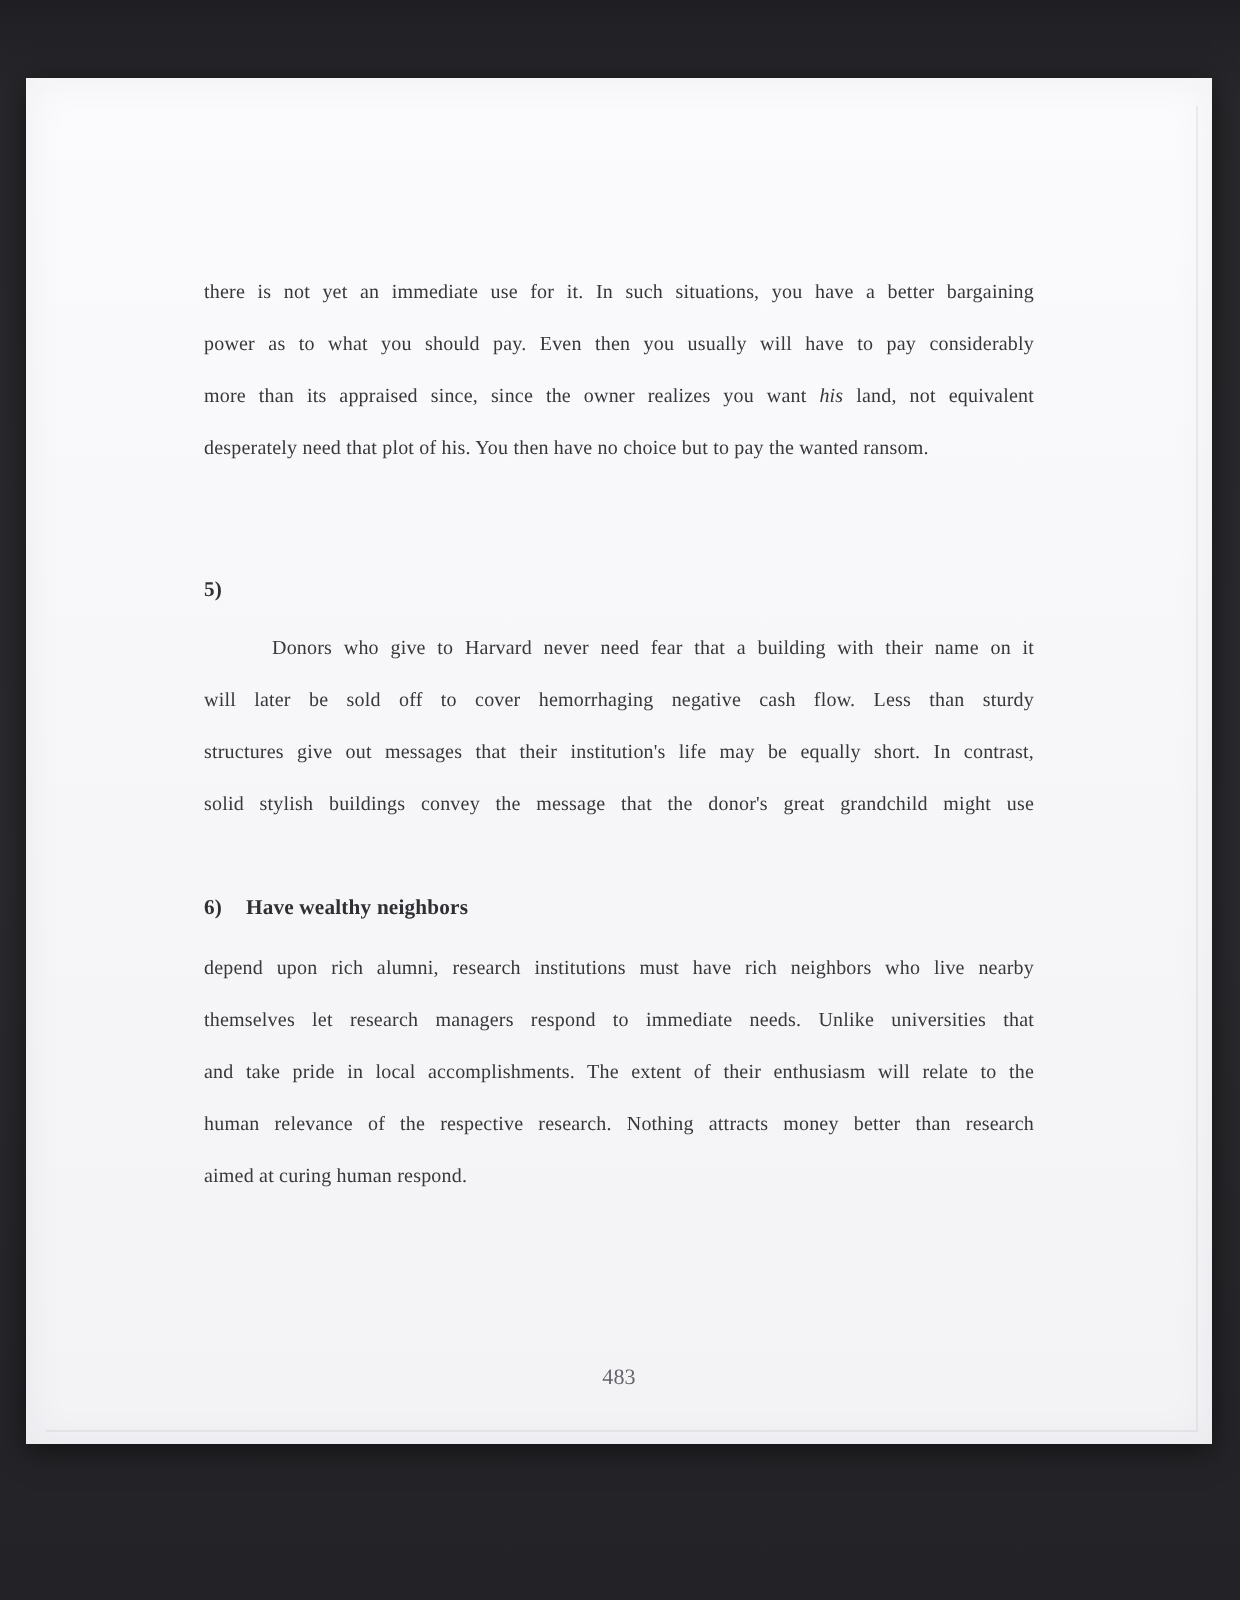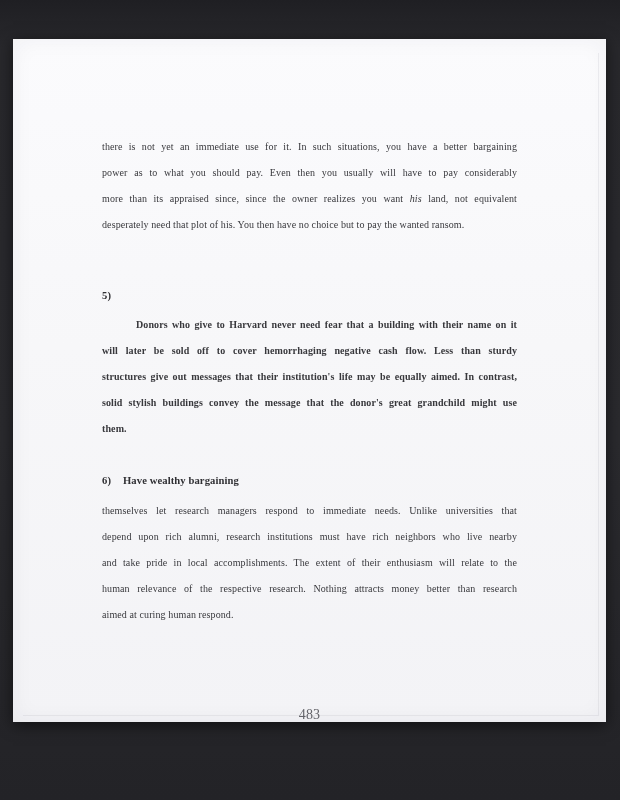--- a/index.html
+++ b/index.html
@@ -38,36 +38,36 @@
     letter-spacing: 0.1px;
   }
   .tline {
     line-height: 26px;
     white-space: normal;
   }
   .j { text-align: justify; text-align-last: justify; }
   .ind { padding-left: 34px; }
   .para-intro   { margin-top: 95px; }
   .heading-5    { margin-top: 45px; }
-  .para-5       { margin-top: 3px; font-weight: bold;  }
+  .para-5       { margin-top: 3px;  }
   .heading-6    { margin-top: 26px; }
   .para-6       { margin-top: 4px;  }
   .heading {
     display: flex;
     line-height: 26px;
     font-weight: 700;
     font-size: 10.6px;
     color: #303034;
   }
   .heading .hnum { width: 21px; flex: 0 0 21px; }
   em { font-style: italic; }
   .pagenum {
     margin-top: 80px;
     text-align: center;
-    font-size: 14px;
+    font-size: 11px;
     color: #64646a;
     line-height: 14px;
   }
 </style>
 </head>
 <body>
 
 <div class="stage">
   <div class="sheet">
     <div class="content">
@@ -79,33 +79,32 @@
         <div class="tline">desperately need that plot of his.  You then have no choice but to pay the wanted ransom.</div>
       </div>
 
       <div class="heading heading-5">
         <span class="hnum">5)</span>
       </div>
 
       <div class="para-5">
         <div class="tline j ind">Donors who give to Harvard never need fear that a building with their name on it</div>
         <div class="tline j">will later be sold off to cover hemorrhaging negative cash flow.  Less than sturdy</div>
-        <div class="tline j">structures give out messages that their institution's life may be equally aimed.  In contrast,</div>
+        <div class="tline j">structures give out messages that their institution's life may be equally short.  In contrast,</div>
         <div class="tline j">solid stylish buildings convey the message that the donor's great grandchild might use</div>
-        <div class="tline">them.</div>
       </div>
 
       <div class="heading heading-6">
         <span class="hnum">6)</span>
-        <span class="htitle">Have wealthy bargaining</span>
+        <span class="htitle">Have wealthy neighbors</span>
       </div>
 
       <div class="para-6">
+        <div class="tline j">depend upon rich alumni, research institutions must have rich neighbors who live nearby</div>
         <div class="tline j">themselves let research managers respond to immediate needs.  Unlike universities that</div>
-        <div class="tline j">depend upon rich alumni, research institutions must have rich neighbors who live nearby</div>
         <div class="tline j">and take pride in local accomplishments.  The extent of their enthusiasm will relate to the</div>
         <div class="tline j">human relevance of the respective research.  Nothing attracts money better than research</div>
         <div class="tline">aimed at curing human respond.</div>
       </div>
 
       <div class="pagenum">483</div>
 
     </div>
   </div>
 </div>

